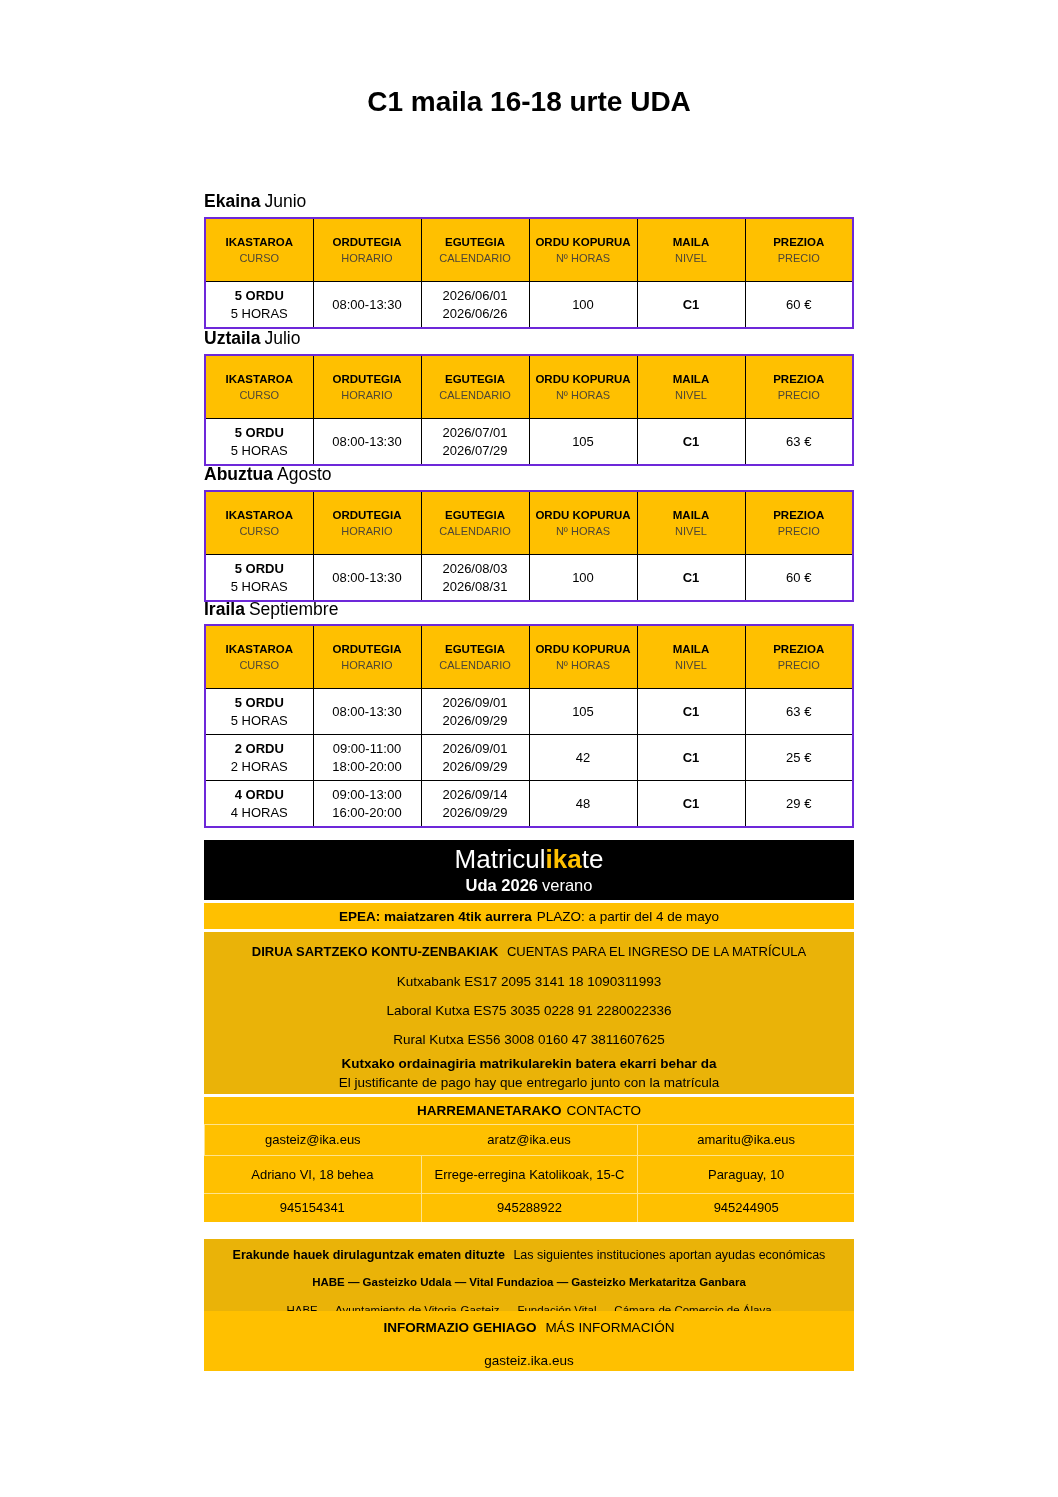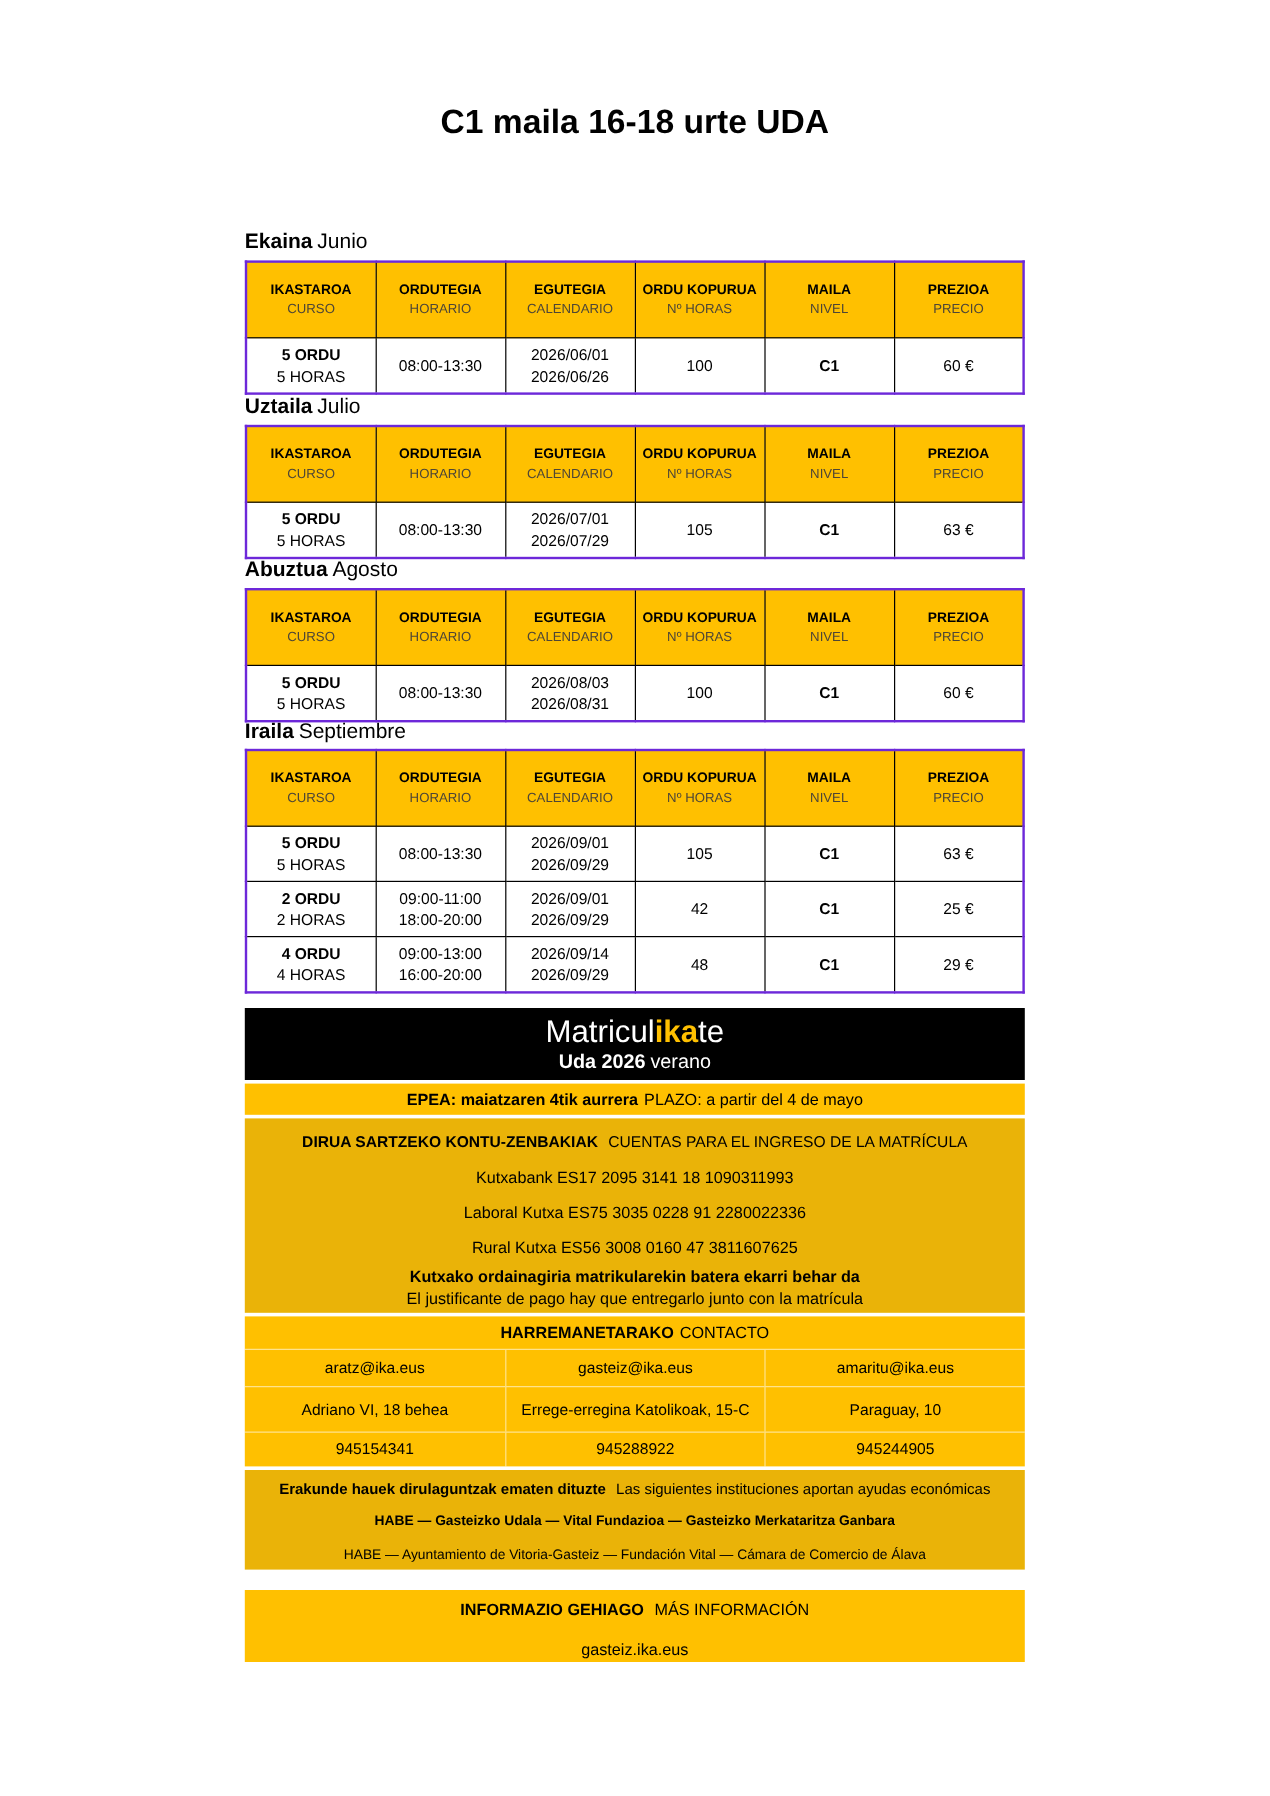--- a/index.html
+++ b/index.html
@@ -77,21 +77,21 @@
   .contact{height:125px;font-size:13px;}
   .contact-header{height:27px;display:flex;align-items:center;justify-content:center;
     border-bottom:1px solid rgba(255,255,255,.55);font-size:13.5px;}
   .cgrid{display:grid;grid-template-columns:1fr 1fr 1fr;grid-template-rows:30px 38px 29px;}
   .cgrid .cc{display:flex;align-items:center;justify-content:center;text-align:center;
     padding:0 10px;line-height:16px;}
   .cgrid .cc.colsep{border-left:1px solid rgba(255,255,255,.55);}
   .cgrid .cc.rowsep{border-top:1px solid rgba(255,255,255,.55);}
 
   
-  .inst{height:83px;padding-top:6px;text-align:center;}
+  .inst{height:83px;padding-top:6px;text-align:center;margin-top:14px;}
   .inst-heading{font-size:12.5px;line-height:20px;}
   .inst-eu{font-size:11.5px;font-weight:bold;line-height:18px;margin-top:8px;}
   .inst-es{font-size:11.5px;line-height:18px;margin-top:10px;}
 
   
   .minfo{height:60px;padding-top:7px;text-align:center;}
   .minfo-heading{font-size:13.5px;line-height:20px;}
   .minfo-web{font-size:13.5px;line-height:20px;margin-top:13px;}
 </style>
 </head>
@@ -454,42 +454,42 @@
       <div class="bank-note-eu">Kutxako ordainagiria matrikularekin batera ekarri behar da</div>
       <div class="bank-note-es">El justificante de pago hay que entregarlo junto con la matrícula</div>
     </div>
 
     <div class="contact gold abs" style="top:1097px;">
       <div class="contact-header inline-pair">
         <span class="lead">HARREMANETARAKO</span>
         <span class="trail">CONTACTO</span>
       </div>
       <div class="cgrid">
+        <div class="cc colsep">gasteiz@ika.eus</div>
         <div class="cc">aratz@ika.eus</div>
-        <div class="cc colsep">gasteiz@ika.eus</div>
         <div class="cc colsep">amaritu@ika.eus</div>
         <div class="cc rowsep">Adriano VI, 18 behea</div>
         <div class="cc colsep rowsep">Errege-erregina Katolikoak, 15-C</div>
         <div class="cc colsep rowsep">Paraguay, 10</div>
         <div class="cc rowsep">945154341</div>
         <div class="cc colsep rowsep">945288922</div>
         <div class="cc colsep rowsep">945244905</div>
       </div>
     </div>
 
     <div class="inst pink abs" style="top:1225px;">
       <div class="inst-heading inline-pair">
         <span class="lead">Erakunde hauek dirulaguntzak ematen dituzte</span>
         <span class="trail">Las siguientes instituciones aportan ayudas económicas</span>
       </div>
       <div class="inst-eu">HABE — Gasteizko Udala — Vital Fundazioa — Gasteizko Merkataritza Ganbara</div>
       <div class="inst-es">HABE — Ayuntamiento de Vitoria-Gasteiz — Fundación Vital — Cámara de Comercio de Álava</div>
     </div>
 
-    <div class="minfo gold abs" style="top:1311px;margin-top:14px;">
+    <div class="minfo gold abs" style="top:1311px;">
       <div class="minfo-heading inline-pair">
         <span class="lead">INFORMAZIO GEHIAGO</span>
         <span class="trail">MÁS INFORMACIÓN</span>
       </div>
       <div class="minfo-web">gasteiz.ika.eus</div>
     </div>
 
   </div>
 </div>
 

